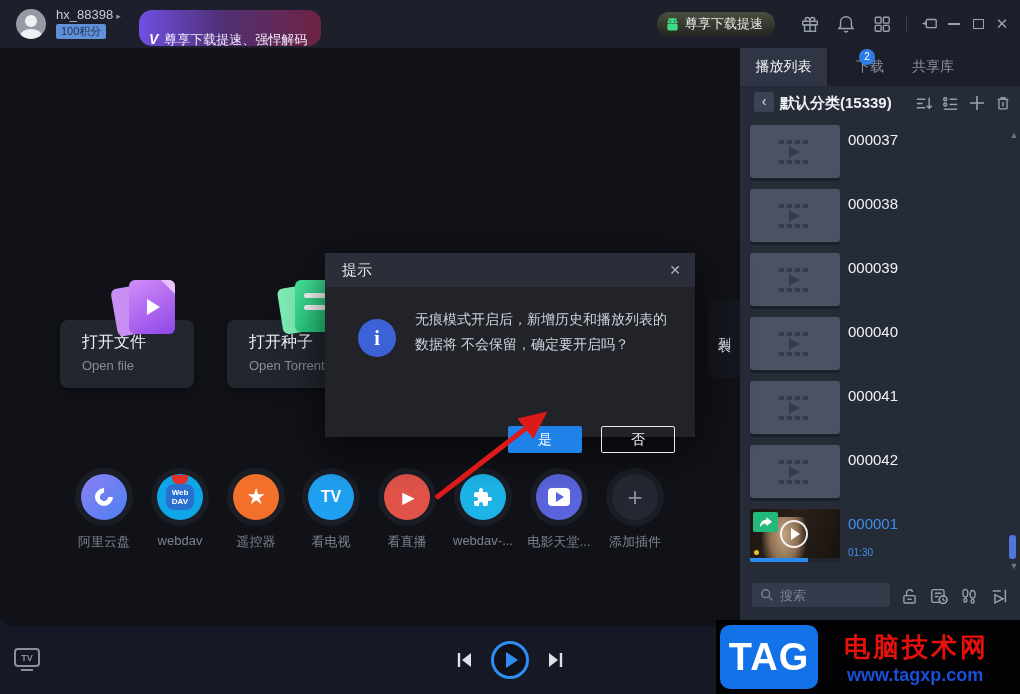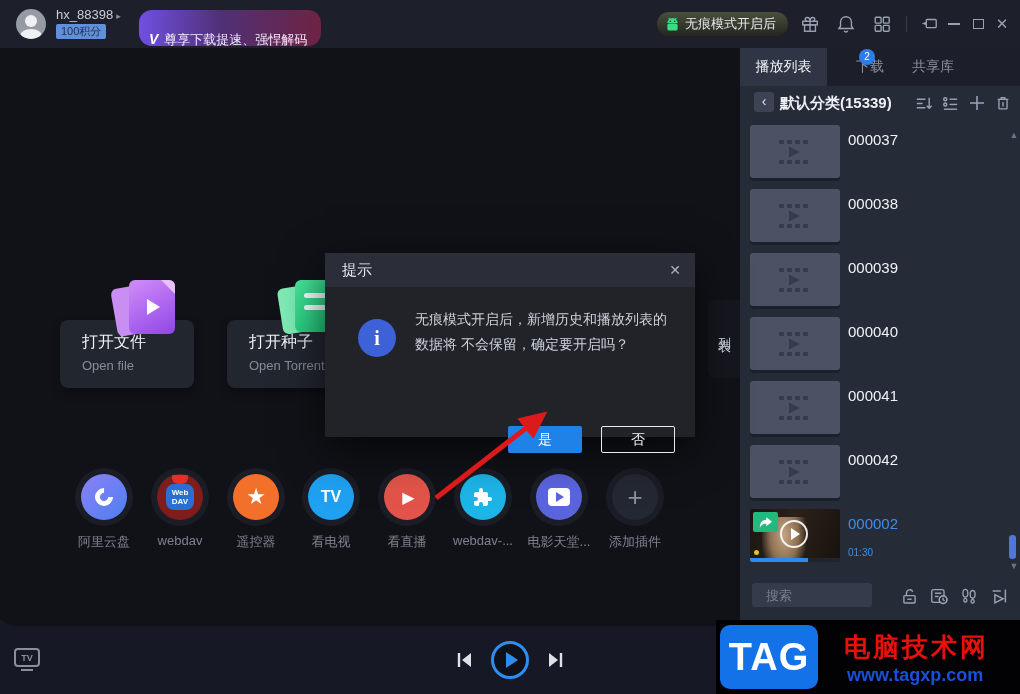--- a/index.html
+++ b/index.html
@@ -44,21 +44,21 @@
   .torrent-icon .front { position:absolute; left:15px; top:2px; width:44px; height:52px; background:linear-gradient(150deg,#49e89d,#1dc377); border-radius:6px; }
   .torrent-icon .l1,.torrent-icon .l2 { position:absolute; left:9px; width:26px; height:5px; border-radius:3px; background:#fff; }
   .torrent-icon .l1 { top:13px; } .torrent-icon .l2 { top:25px; }
 
   .plugin { position:absolute; top:420px; width:72px; text-align:center; cursor:pointer; }
   .plugin .ring { width:58px; height:58px; margin:0 auto; border-radius:50%; background:#1a1d25; display:flex; align-items:center; justify-content:center; }
   .plugin .ic { width:46px; height:46px; border-radius:50%; display:flex; align-items:center; justify-content:center; position:relative; overflow:hidden; }
   .plugin .lbl { margin-top:7px; color:#7d828e; font-size:13px; white-space:nowrap; }
   .ic-aliyun { background:linear-gradient(135deg,#8b80f4,#4d80f2); }
   .ic-aliyun .carc { width:18px; height:18px; border:5px solid #fff; border-right-color:transparent; border-radius:50%; transform:rotate(-45deg); }
-  .ic-webdav { background:#7f1d1d; }
+  .ic-webdav { background:#0ea5e9; }
   .ic-webdav .cloud { background:#2a6fd0; color:#fff; font-size:8px; font-weight:bold; line-height:9px; padding:4px 6px; border-radius:8px; }
   .ic-webdav .ribbon { position:absolute; top:1px; left:50%; transform:translateX(-50%); width:16px; height:9px; background:#e03028; border-radius:0 0 6px 6px; }
   .ic-remote { background:#f2702a; color:#fff; font-size:22px; }
   .ic-tv { background:#1fa0f0; color:#fff; font-weight:bold; font-size:16px; letter-spacing:0; }
   .ic-live { background:#e2544a; color:#fff; font-size:16px; padding-left:3px; }
   .ic-puzzle { background:#1db4e8; }
   .ic-movie { background:#5a64dc; }
   .ic-movie .vbox { width:22px; height:18px; background:#fff; border-radius:4px; display:flex; align-items:center; justify-content:center; }
   .ic-movie .vply { width:0; height:0; border-left:8px solid #5a64dc; border-top:5px solid transparent; border-bottom:5px solid transparent; margin-left:2px; }
   .ic-add { background:#242832; color:#8b92a0; font-size:26px; font-weight:300; }
@@ -104,21 +104,21 @@
   .cur-thumb .ring .tri { width:0; height:0; border-left:9px solid #fff; border-top:6px solid transparent; border-bottom:6px solid transparent; margin-left:2px; }
   .cur-badge { position:absolute; left:3px; top:3px; width:25px; height:20px; background:#23b87c; border-radius:2px; display:flex; align-items:center; justify-content:center; }
   .cur-dot { position:absolute; left:4px; bottom:7px; width:5px; height:5px; border-radius:50%; background:#e8c020; }
   .cur-track { position:absolute; left:0; bottom:0; width:90px; height:4px; background:#20242e; }
   .cur-prog { position:absolute; left:0; bottom:0; height:4px; background:#2a8cf0; }
 
   .scroll-up,.scroll-down { position:absolute; left:268px; width:12px; height:10px; color:#6d7484; font-size:9px; text-align:center; cursor:pointer; }
   .scroll-thumb { position:absolute; left:269px; width:7px; height:24px; border-radius:3px; background:#4f76d8; cursor:pointer; }
 
   .search-row { position:absolute; left:0; top:535px; width:280px; height:26px; }
-  .search-box { position:absolute; left:12px; top:0; width:120px; height:24px; background:#343b4a; border-radius:3px; display:flex; align-items:center; padding:0 8px; gap:6px; }
+  .search-box { position:absolute; left:12px; top:0; width:138px; height:24px; background:#343b4a; border-radius:3px; display:flex; align-items:center; padding:0 8px; gap:6px; }
   .search-box input { background:transparent; border:none; outline:none; width:100px; color:#cdd2dc; font-size:13px; font-family:"Liberation Sans",sans-serif; }
   .search-box input::placeholder { color:#7a8090; }
   .foot-ic { position:absolute; top:1px; width:24px; height:24px; display:flex; align-items:center; justify-content:center; cursor:pointer; }
 
   
   .dialog { position:absolute; left:325px; top:253px; width:370px; height:184px; z-index:20; box-shadow:0 12px 40px rgba(0,0,0,.65); }
   .dlg-head { height:34px; background:#2b2e39; display:flex; align-items:center; justify-content:space-between; padding:0 14px 0 17px; }
   .dlg-title { color:#e9ebf0; font-size:15px; }
   .dlg-close { color:#aeb3bd; font-size:14px; cursor:pointer; }
   .dlg-body { position:relative; height:150px; background:#212329; }
@@ -152,21 +152,21 @@
     <div class="share-pill">
       <svg width="15" height="16" viewBox="0 0 16 17">
           <g fill="#3ddc84">
             <path d="M2.5 7.5 a5.5 5.5 0 0 1 11 0 z"></path>
             <rect x="2.5" y="8" width="11" height="7.5" rx="2"></rect>
             <path d="M4 2 L5.3 4 M12 2 L10.7 4" stroke="#3ddc84" stroke-width="1.2"></path>
           </g>
           <circle cx="5.6" cy="5.6" r="0.8" fill="#23261f"></circle>
           <circle cx="10.4" cy="5.6" r="0.8" fill="#23261f"></circle>
         </svg>
-      <span>无痕模式开启后</span>
+      <span>尊享下载提速</span>
     </div>
     <div class="tb-icon" style="left:799px">
       <svg width="20" height="20" viewBox="0 0 22 22" fill="none" stroke="#9aa2b2" stroke-width="1.5">
           <rect x="3" y="8" width="16" height="4"></rect>
           <rect x="5" y="12" width="12" height="7"></rect>
           <path d="M11 8 v11 M8 8 c-3 0 -3 -4.2 0 -4.2 c2 0 3 2.2 3 4.2 c0 -2 1 -4.2 3 -4.2 c3 0 3 4.2 0 4.2"></path>
         </svg>
     </div>
     <div class="tb-icon" style="left:835px">
       <svg width="20" height="20" viewBox="0 0 22 22" fill="none" stroke="#9aa2b2" stroke-width="1.5">
@@ -482,21 +482,21 @@
         <div class="cur-badge">
           <svg width="15" height="13" viewBox="0 0 18 16">
               <path d="M10 4.5 L10 1.5 L17 7 L10 12.5 L10 9.5 C5.5 9.5 3.5 11.5 2 14.5 C2 8 5 4.8 10 4.5 z" fill="#fff"></path>
             </svg>
         </div>
         <div class="cur-dot"></div>
         <div class="cur-track">
             <div class="cur-prog" style="width:58px"></div>
           </div>
       </div>
-      <div class="pl-label">000002</div>
+      <div class="pl-label">000001</div>
       <div class="pl-dur">01:30</div>
     </div>
 
     <div class="scroll-up" style="top:82px">▲</div>
     <div class="scroll-thumb" style="top:487px"></div>
     <div class="scroll-down" style="top:513px">▼</div>
 
     <div class="search-row">
       <div class="search-box">
         <svg width="14" height="14" viewBox="0 0 16 16" fill="none" stroke="#7a8090" stroke-width="1.6">

